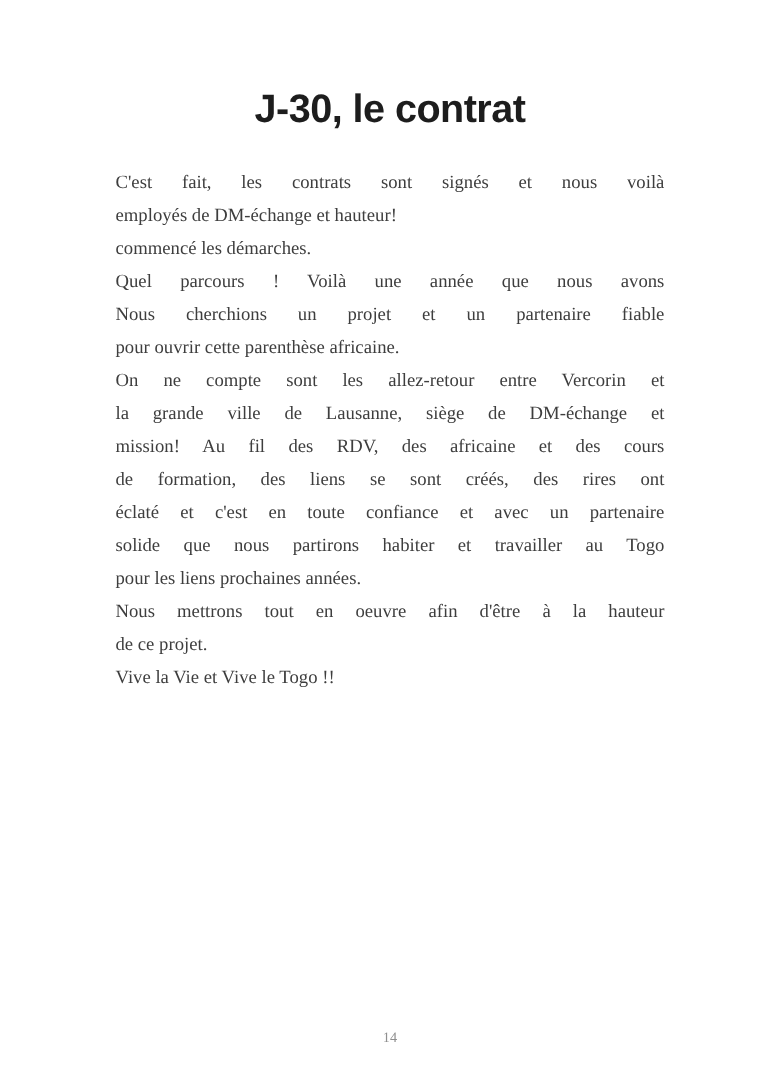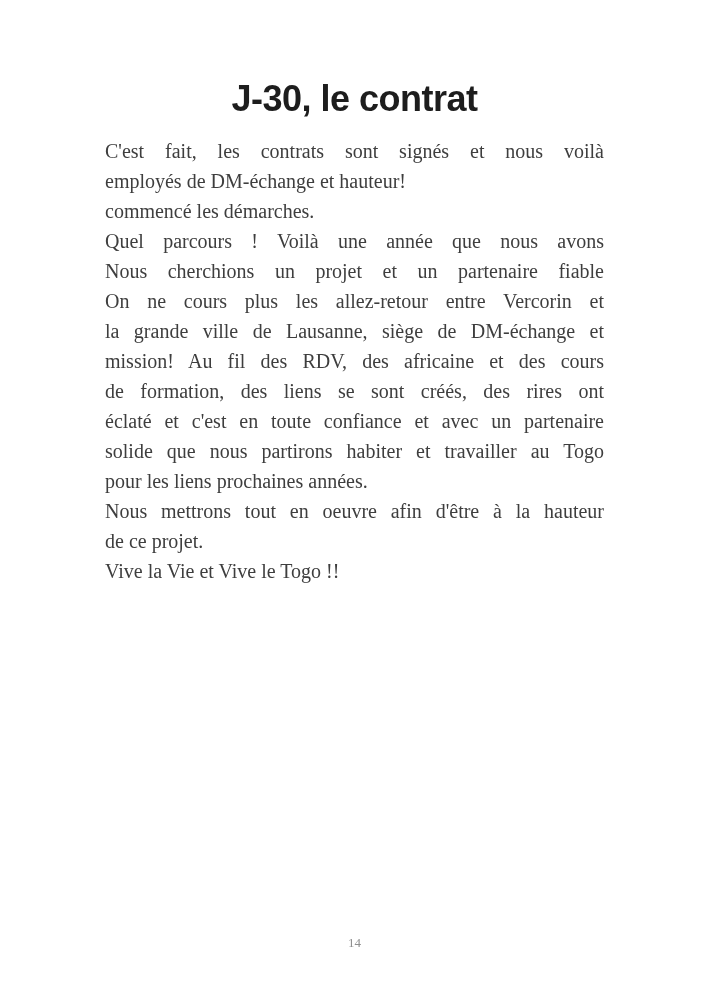--- a/index.html
+++ b/index.html
@@ -21,22 +21,22 @@
     margin: 0;
     text-align: center;
     font-family: "Liberation Sans", sans-serif;
     font-weight: 700;
     font-size: 36px;
     line-height: 42px;
     letter-spacing: -0.5px;
     color: #1d1d1d;
   }
   .body-text {
-    margin-top: 16px;
-    font-size: 20px;
+    margin-top: 31px;
+    font-size: 17px;
     line-height: 30px;
     color: #3e3e3e;
   }
   .paragraph {
     margin: 0;
   }
   .line {
     text-align: justify;
     text-align-last: justify;
   }
@@ -70,24 +70,25 @@
       <span class="line last" style="display:block">employés de DM-échange et hauteur!</span>
     </p>
 
     <p class="paragraph">
       <span class="line last" style="display:block">commencé les démarches.</span>
       <span class="line" style="display:block">Quel parcours ! Voilà une année que nous avons</span>
     </p>
 
     <p class="paragraph">
       <span class="line" style="display:block">Nous cherchions un projet et un partenaire fiable</span>
+      <span class="line last" style="display:block">pour ouvrir cette parenthèse africaine.</span>
     </p>
 
     <p class="paragraph">
-      <span class="line" style="display:block">On ne cours plus les allez-retour entre Vercorin et</span>
+      <span class="line" style="display:block">On ne compte sont les allez-retour entre Vercorin et</span>
       <span class="line" style="display:block">la grande ville de Lausanne, siège de DM-échange et</span>
       <span class="line" style="display:block">mission! Au fil des RDV, des africaine et des cours</span>
       <span class="line" style="display:block">de formation, des liens se sont créés, des rires ont</span>
       <span class="line" style="display:block">éclaté et c'est en toute confiance et avec un partenaire</span>
       <span class="line" style="display:block">solide que nous partirons habiter et travailler au Togo</span>
       <span class="line last" style="display:block">pour les liens prochaines années.</span>
     </p>
 
     <p class="paragraph">
       <span class="line" style="display:block">Nous mettrons tout en oeuvre afin d'être à la hauteur</span>

